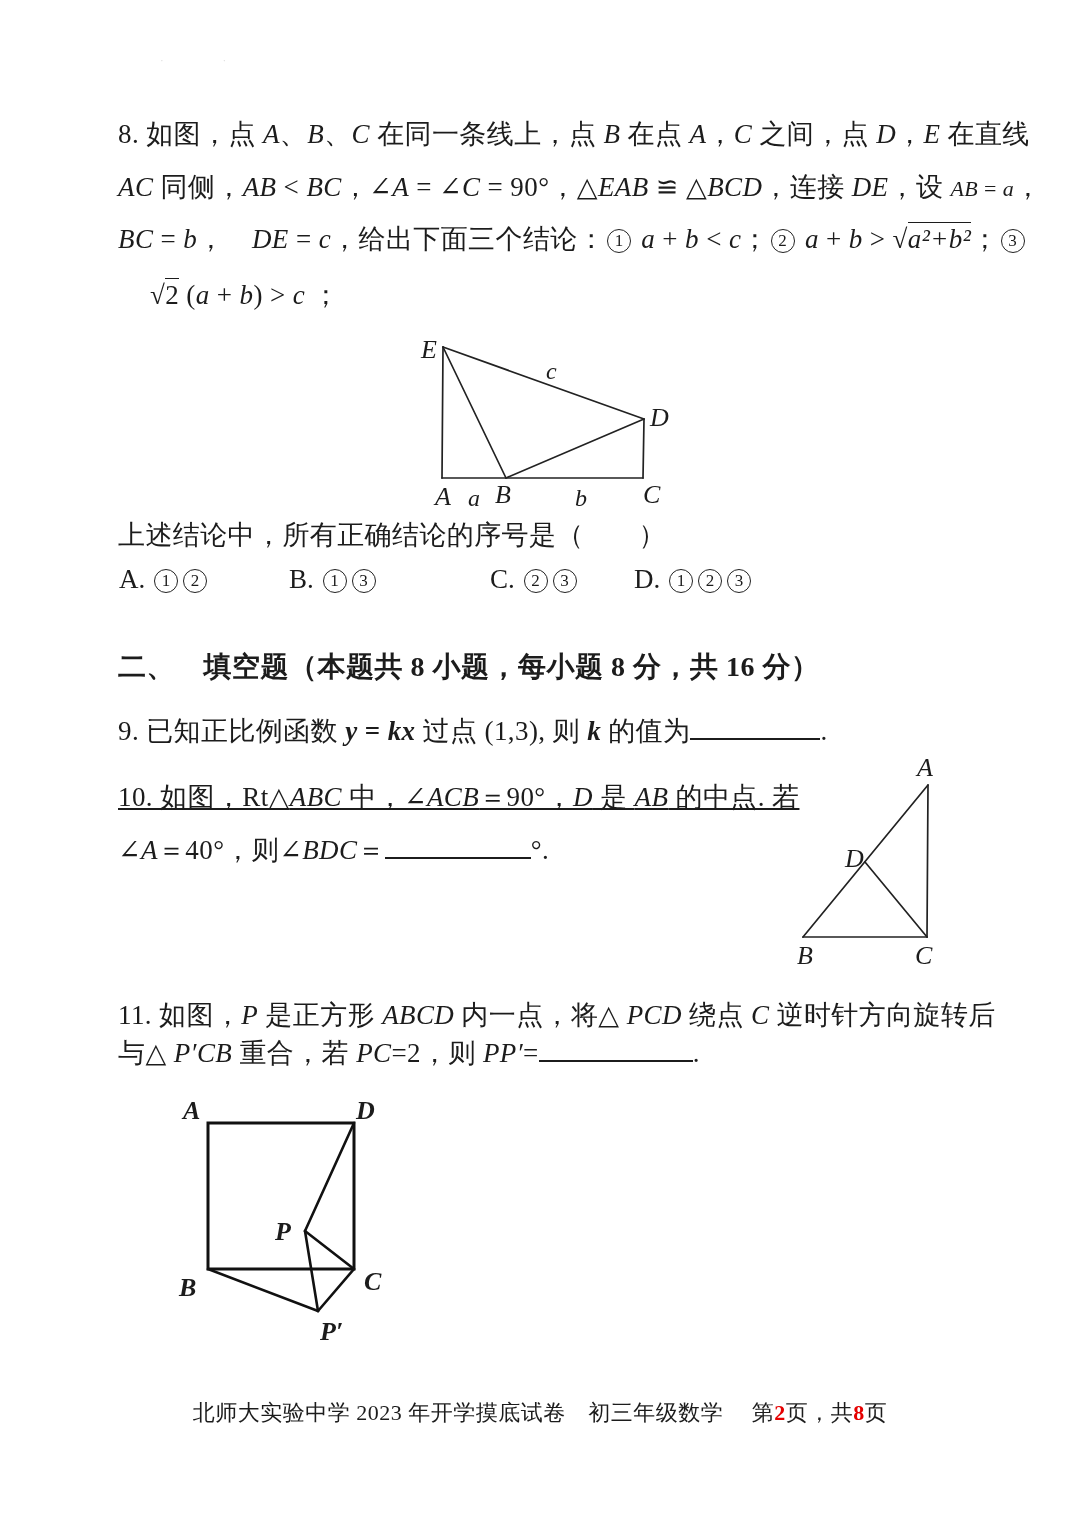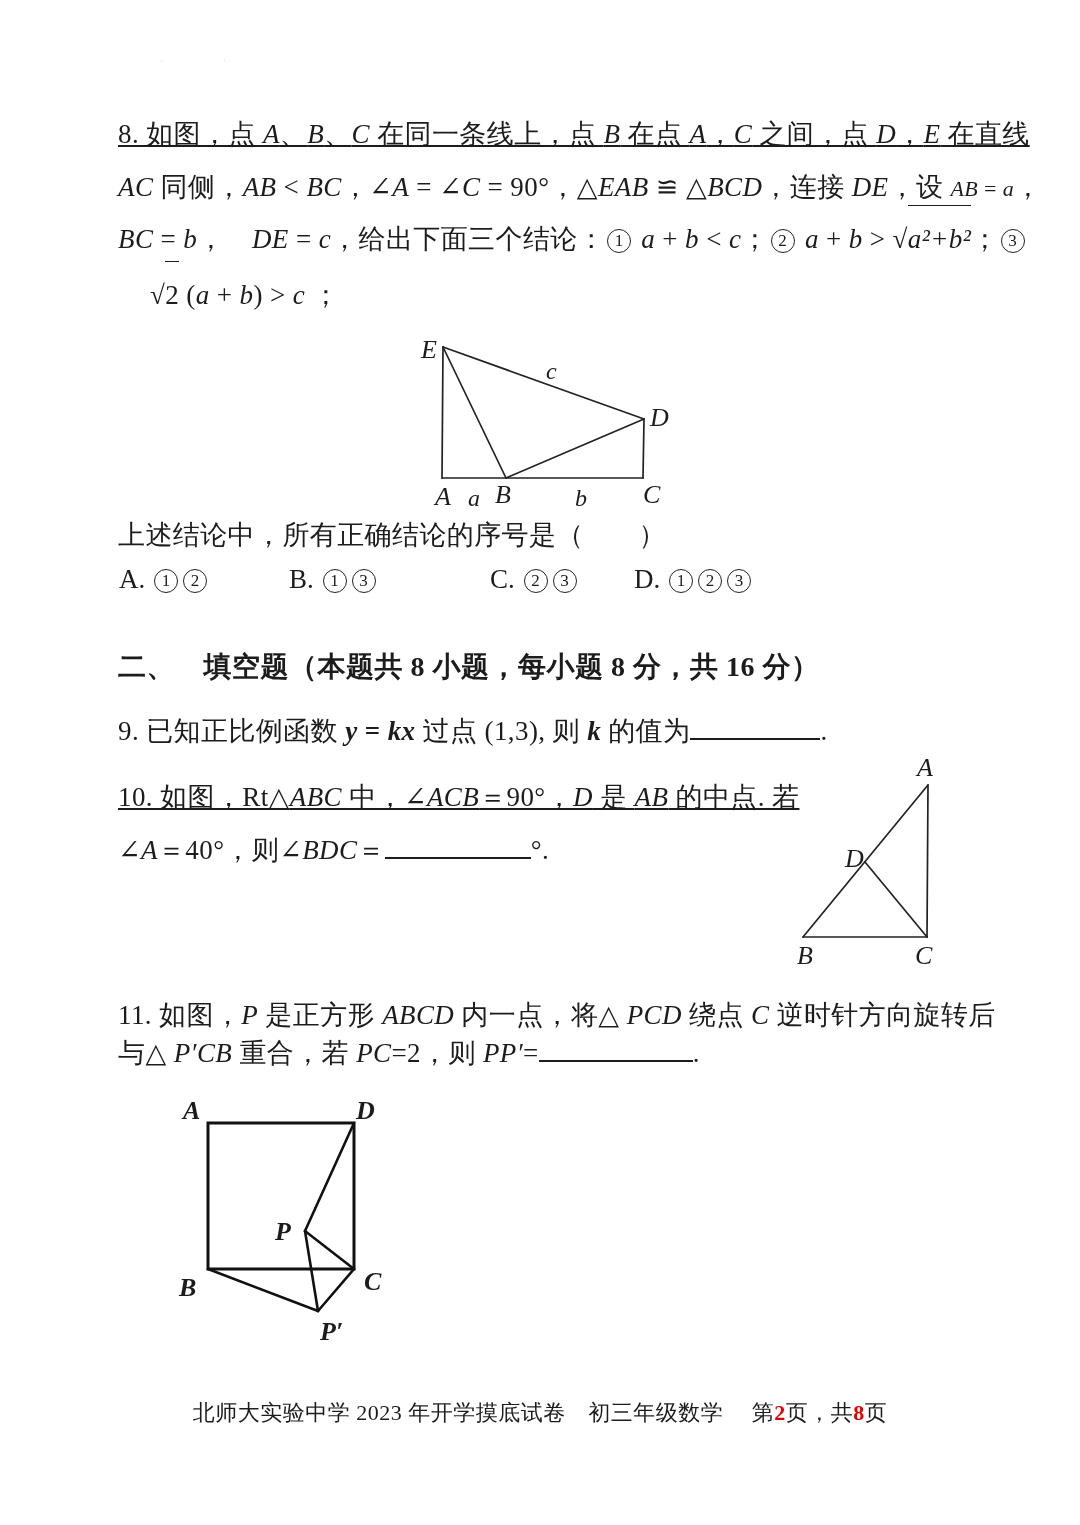--- a/index.html
+++ b/index.html
@@ -20,30 +20,30 @@
 
   
   .circ {
     display:inline-block; width:24px; height:24px; border:1.6px solid #222;
     border-radius:50%; text-align:center; line-height:22px; font-size:17px;
     font-style:normal; margin:0 3px 0 2px; vertical-align:2px;
   }
 
   
   .rad { font-style:normal; }
-  .ov  { border-top:1.8px solid #1c1c1c; padding-top:18px; }
+  .ov  { border-top:1.8px solid #1c1c1c; padding-top:1px; }
 
   
   .blank { display:inline-block; border-bottom:2px solid #1c1c1c; height:1.05em; vertical-align:baseline; }
   .blank-q9  { width:130px; }
   .blank-q10 { width:146px; }
   .blank-q11 { width:154px; }
 
   
-  .q8-l1 { top:116px;text-decoration:underline; } .q8-l2 { top:169px; } .q8-l3 { top:221px; } .q8-l4 { top:277px;margin-left:32px; }
+  .q8-l1 { top:116px; } .q8-l2 { top:169px; } .q8-l3 { top:221px; } .q8-l4 { top:277px;margin-left:32px; }
   .q8-concl { top:517px; }
   .opt { position:absolute; top:564px; font-size:27px; white-space:nowrap; }
   .opt-a { left:119px; } .opt-b { left:289px; } .opt-c { left:490px; } .opt-d { left:634px; }
   .sec2 { top:649px; font-weight:bold; font-size:28px; letter-spacing:.5px; }
   .q9-l1  { top:712px; }
   .q10-l1 { top:779px;text-decoration:underline; } .q10-l2 { top:831px; }
   .q11-l1 { top:997px; } .q11-l2 { top:1034px; }
 
   .footer { position:absolute; top:1381px; left:0; width:1080px; text-align:center;
             font-size:22px; letter-spacing:.5px; white-space:nowrap;margin-top:17px; }

